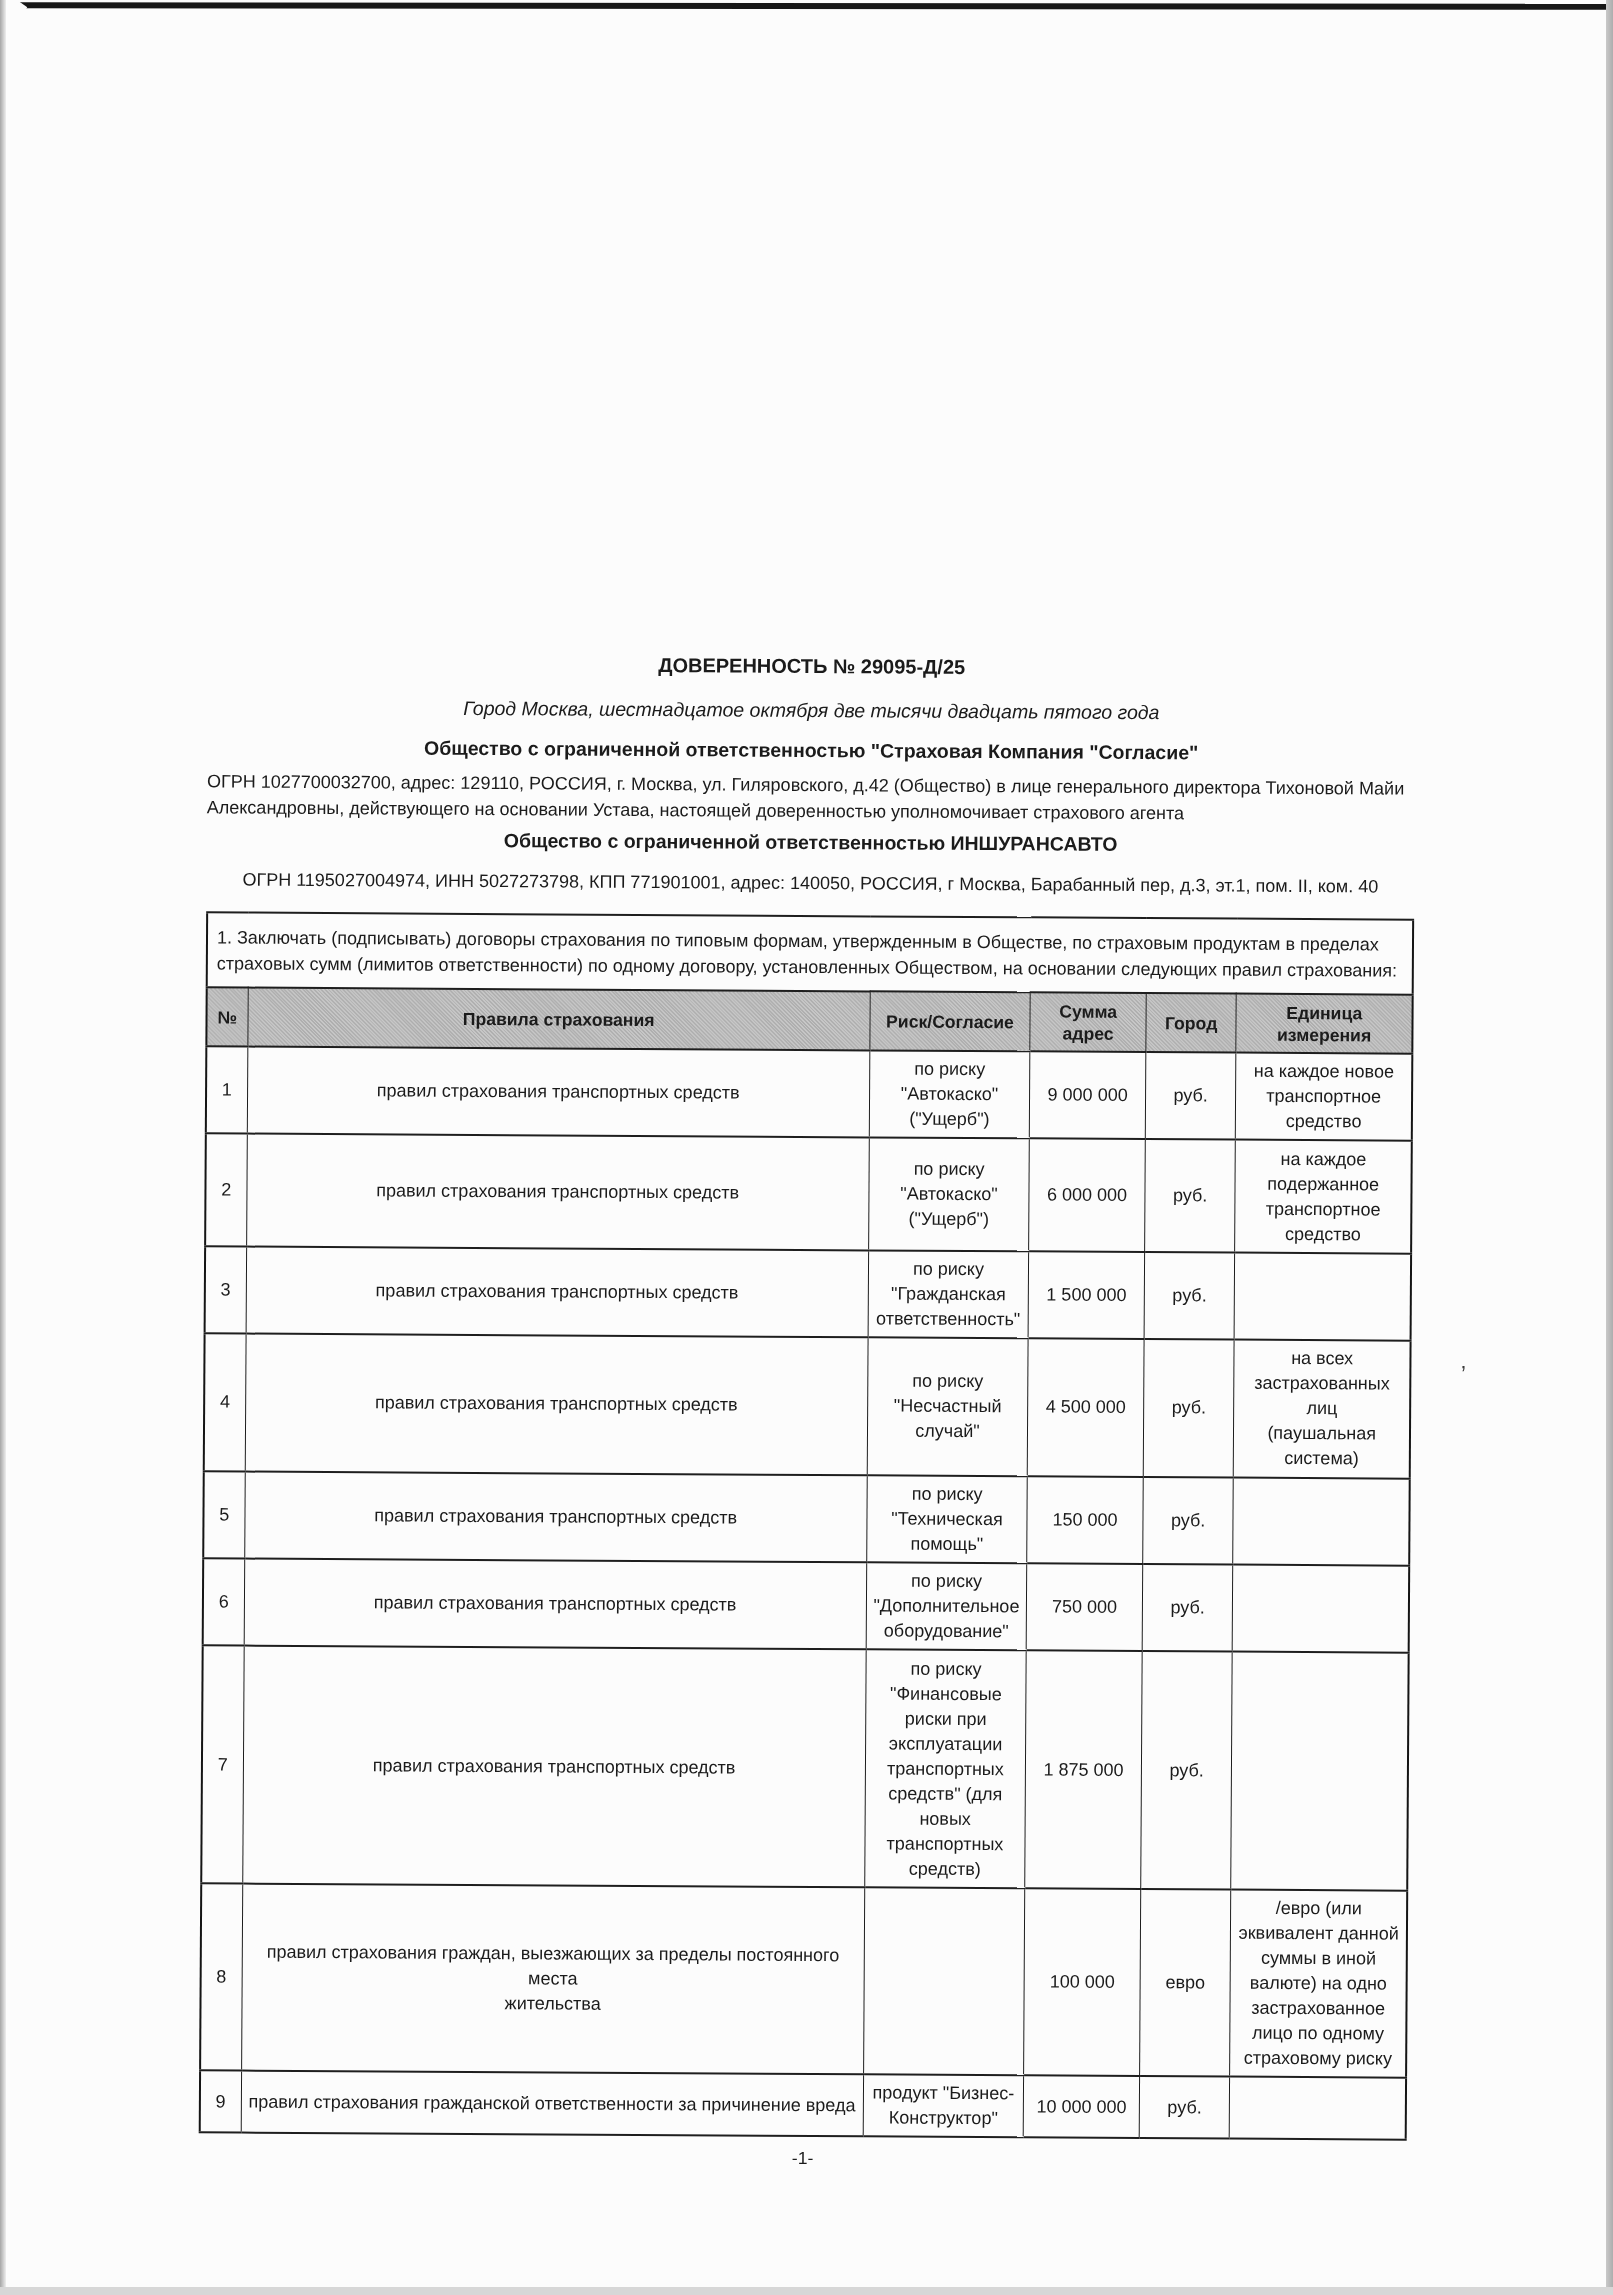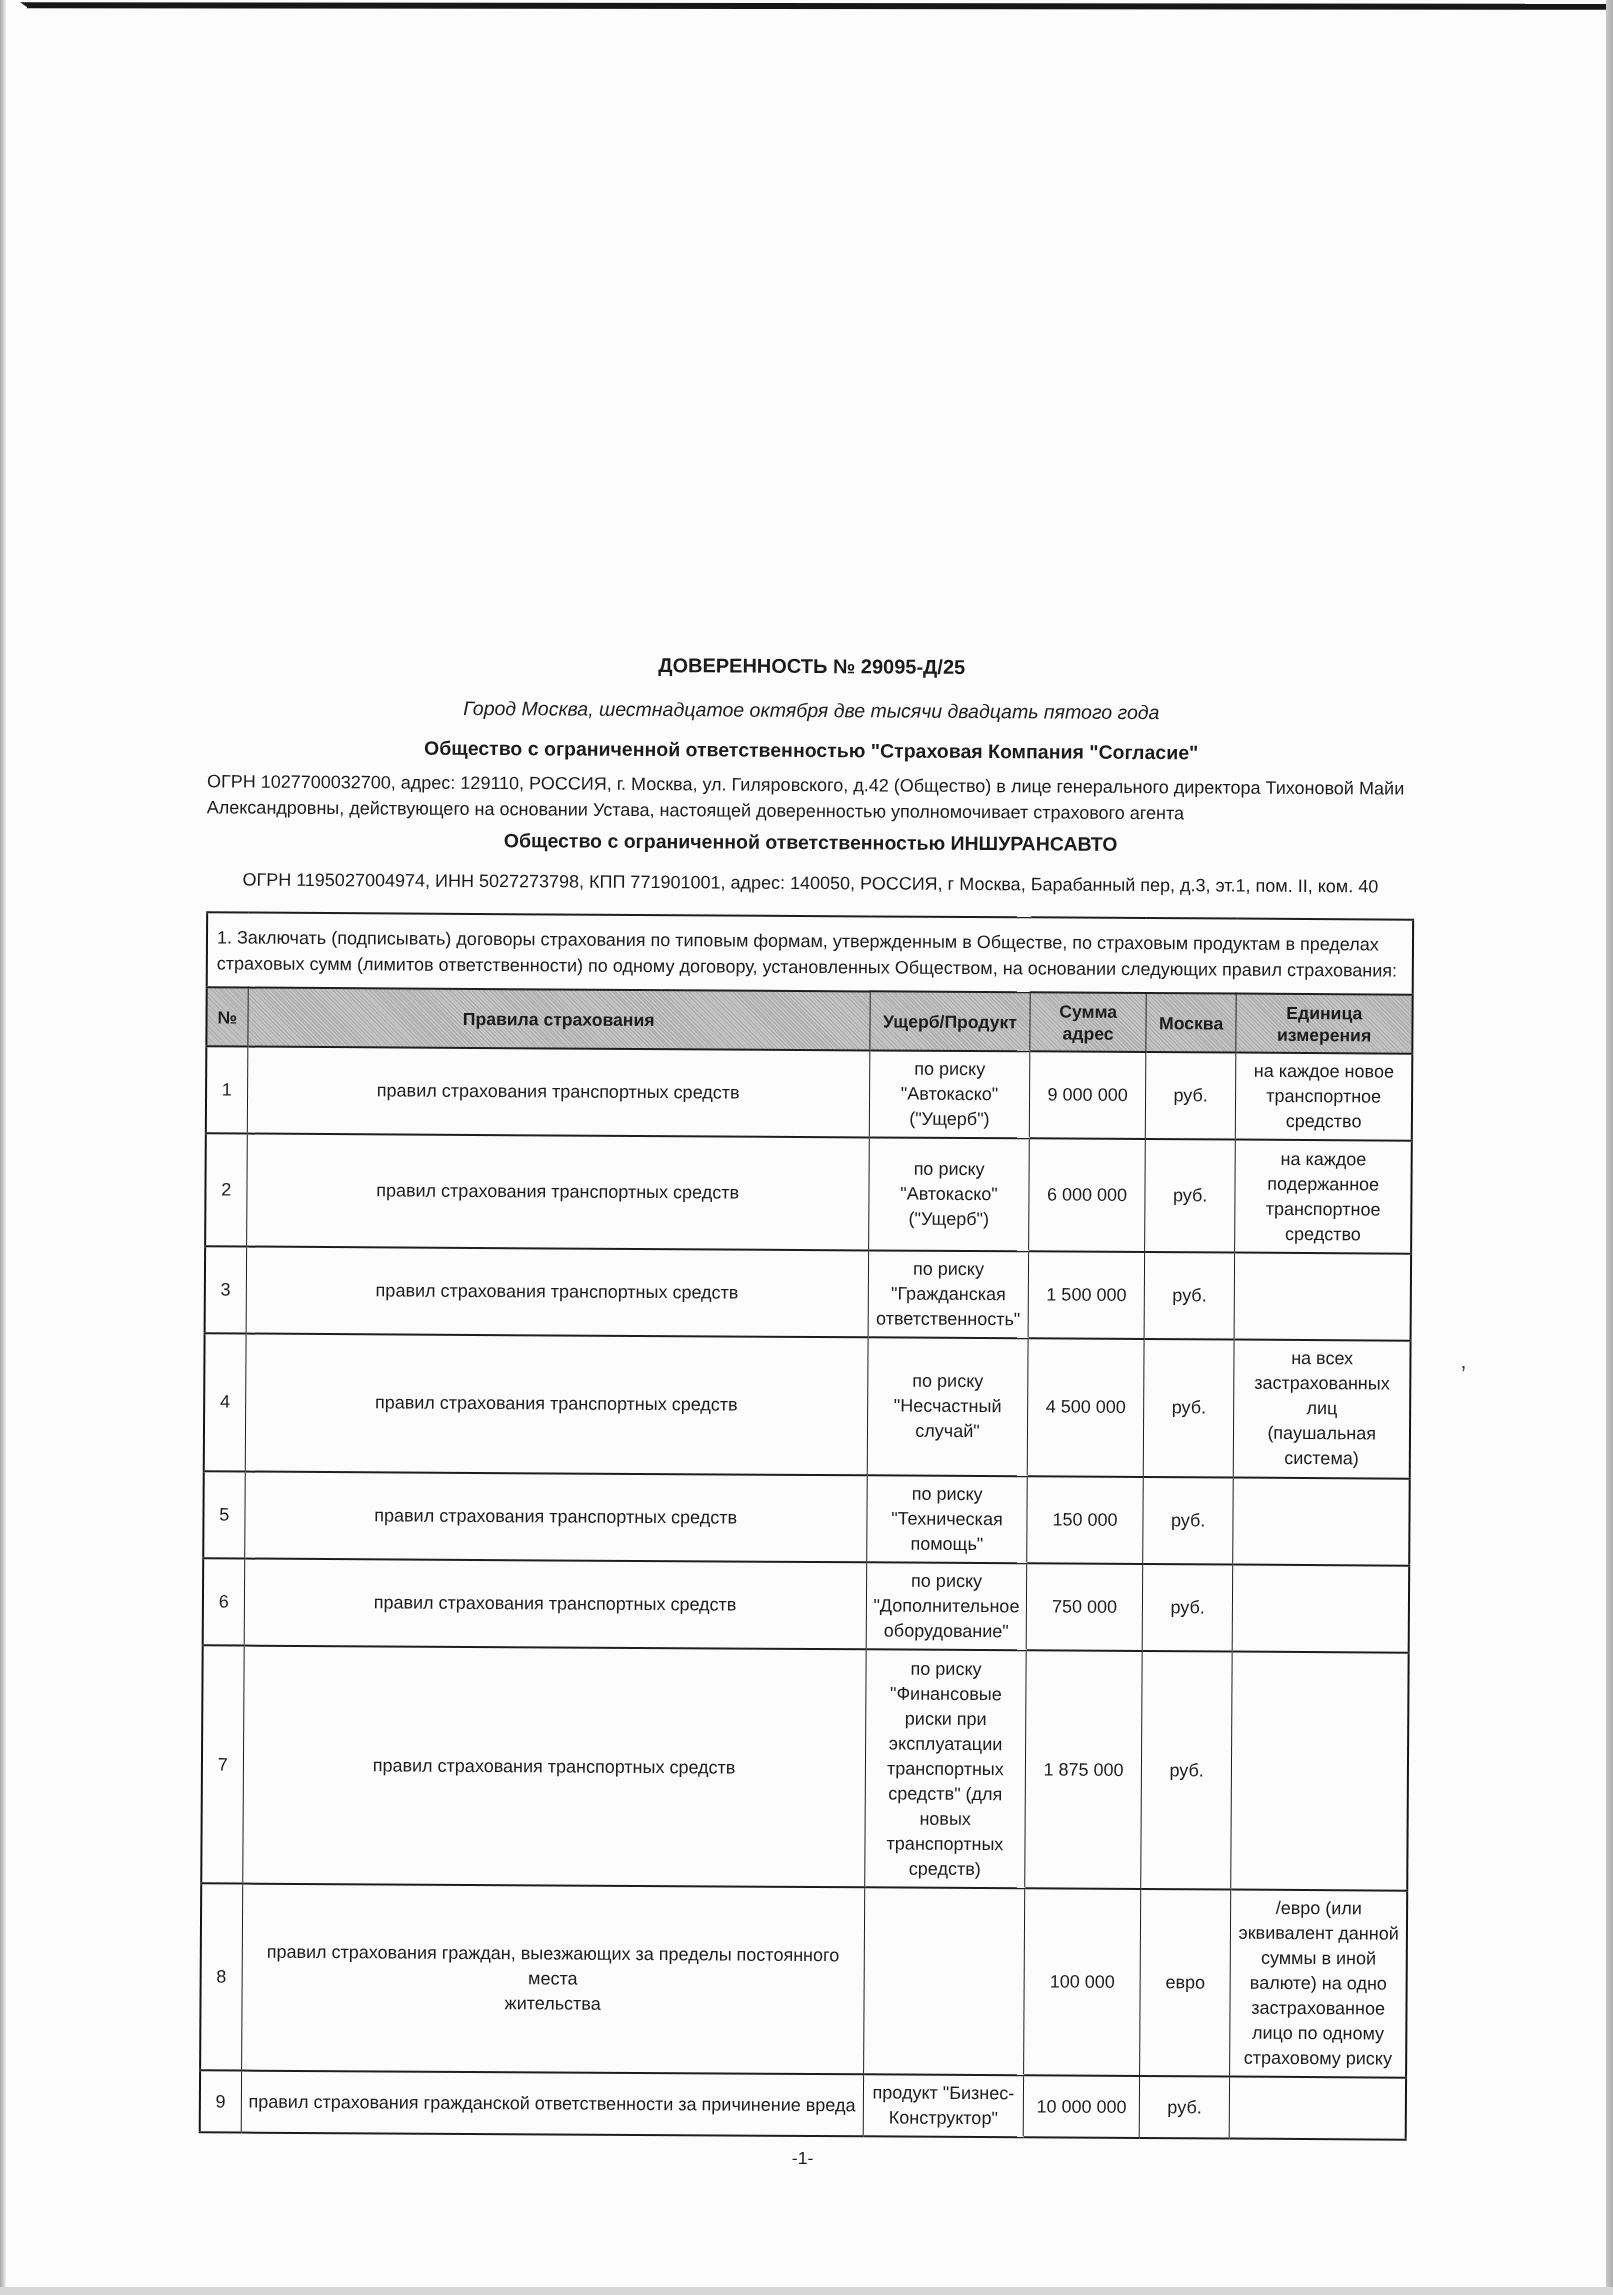--- a/index.html
+++ b/index.html
@@ -103,24 +103,24 @@
       <col style="width:7.5%">
       <col style="width:14.6%">
     </colgroup>
     <tbody>
       <tr>
         <td class="intro" colspan="6">1. Заключать (подписывать) договоры страхования по типовым формам, утвержденным в Обществе, по страховым продуктам в пределах страховых сумм (лимитов ответственности) по одному договору, установленных Обществом, на основании следующих правил страхования:</td>
       </tr>
       <tr>
         <th>№</th>
         <th>Правила страхования</th>
-        <th>Ущерб/Продукт</th>
+        <th>Риск/Согласие</th>
         <th>Сумма
 адрес</th>
-        <th>Москва</th>
+        <th>Город</th>
         <th>Единица измерения</th>
       </tr>
       <tr>
         <td class="cell">1</td>
         <td class="cell">правил страхования транспортных средств</td>
         <td class="cell">по риску
 "Автокаско"
 ("Ущерб")</td>
         <td class="cell">9 000 000</td>
         <td class="cell">руб.</td>

